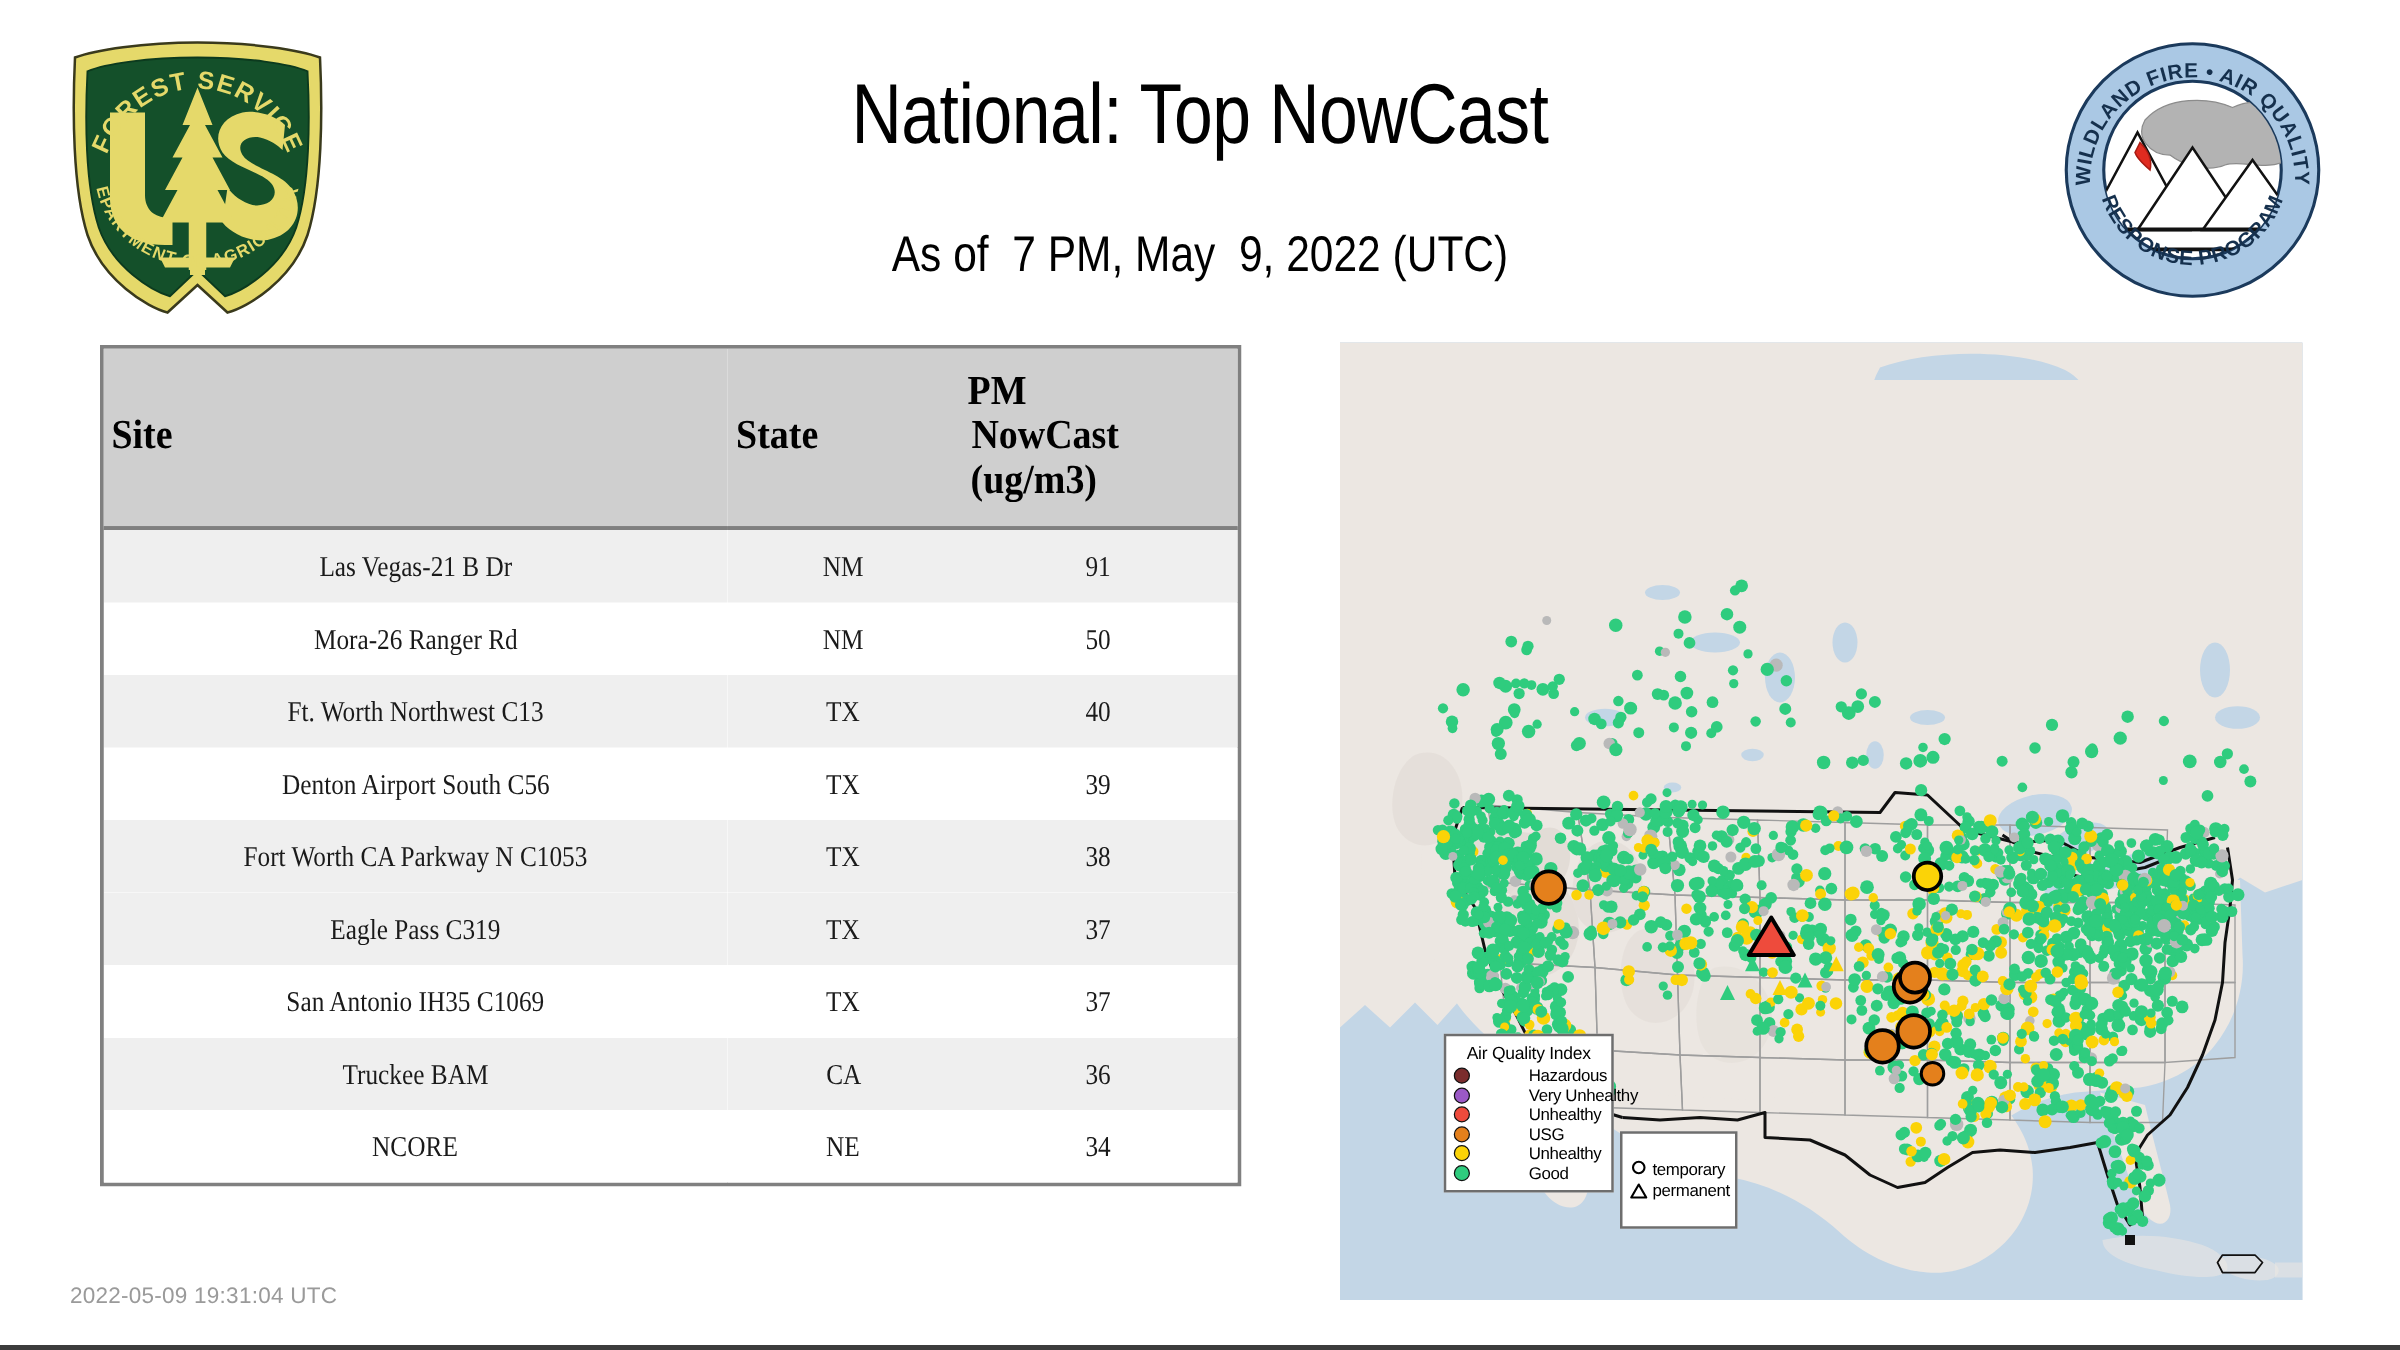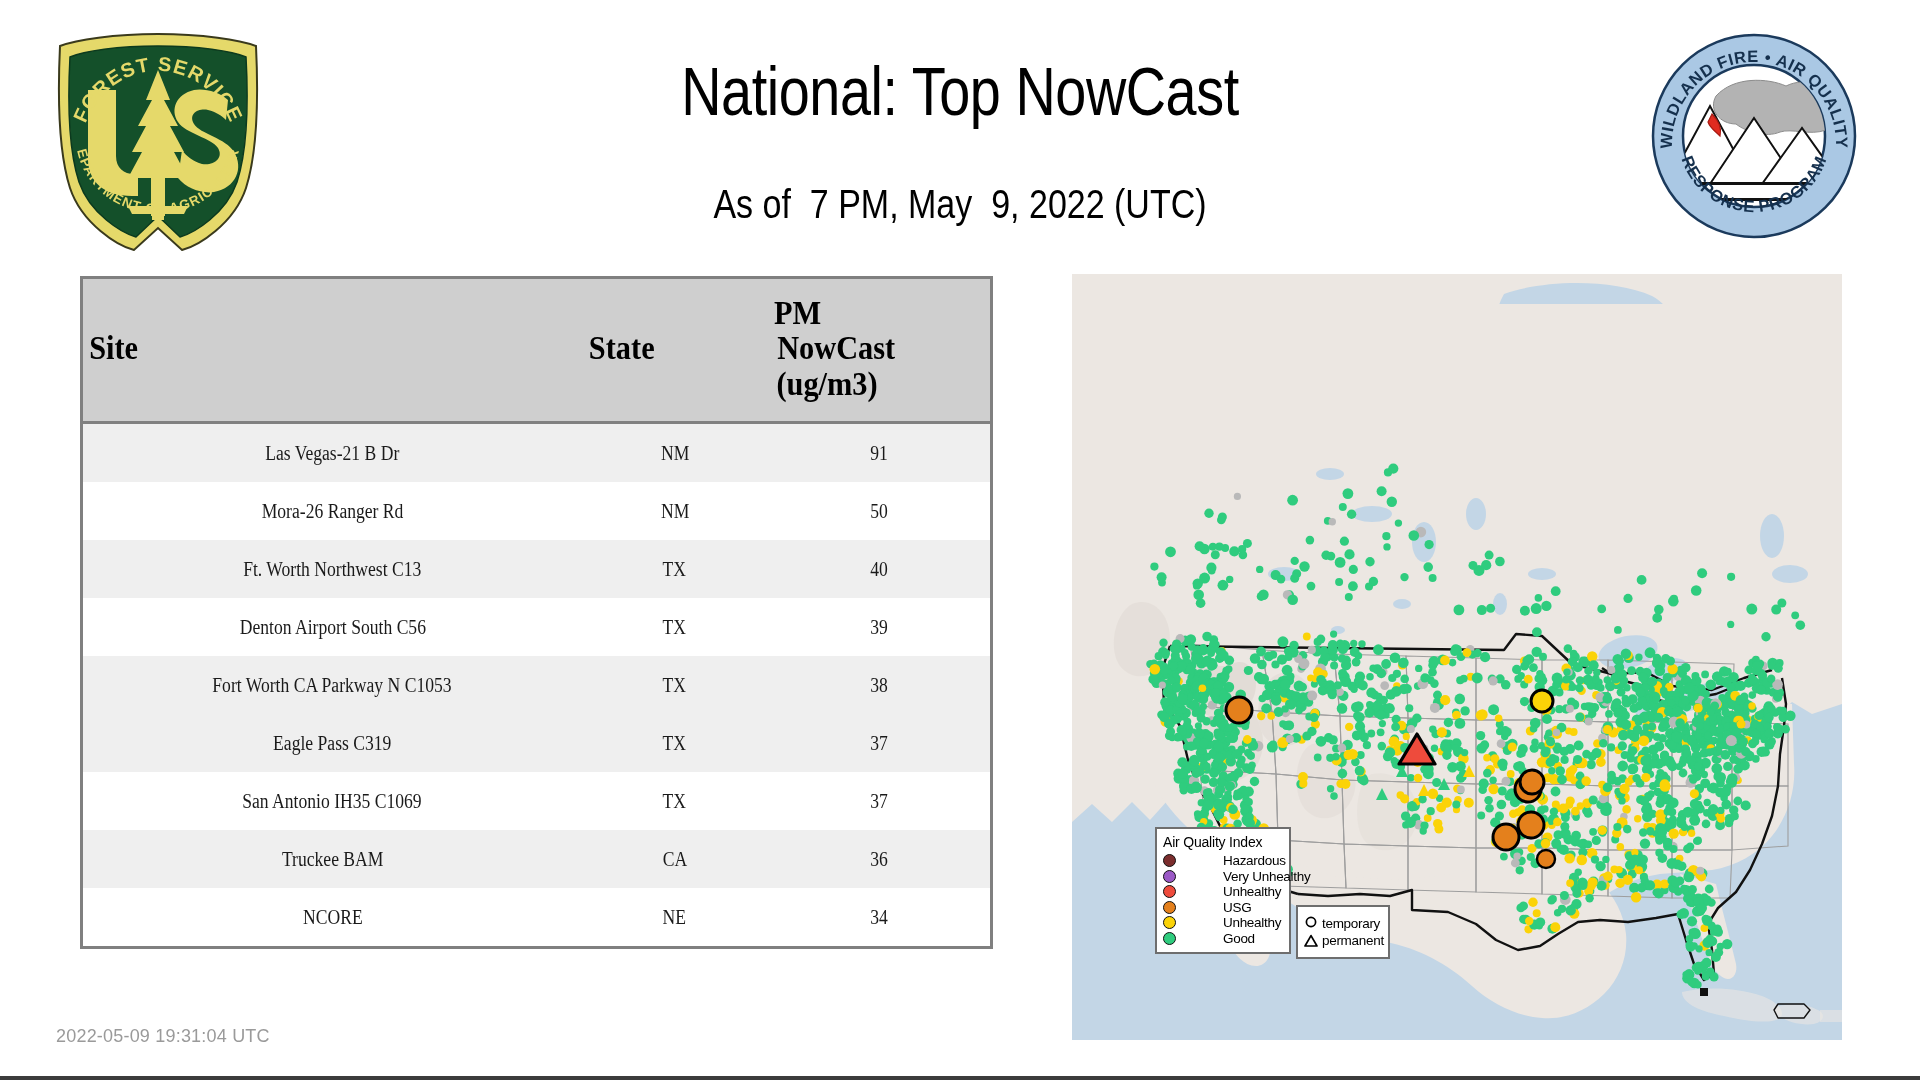--- a/index.html
+++ b/index.html
@@ -95,21 +95,21 @@
     height: 116px;
     vertical-align: middle;
     transform-origin: 50% 50%;
   }
   #data-table thead th span.hdr {
     display: inline-block;
     transform: scaleX(0.92);
   }
 
   #data-table tbody td {
-    font-size: 20px;
+    font-size: 23px;
     color: #1a1a1a;
     text-align: center;
     height: 58px;
     padding: 0 4px;
     line-height: 1;
     white-space: nowrap;
     overflow: hidden;
   }
   #data-table tbody td span.cell {
     display: inline-block;
@@ -160,21 +160,21 @@
     width: 136px;
     background: #ffffff;
     border: 2px solid #6e6e6e;
     box-sizing: border-box;
     padding: 5px 6px 6px 6px;
     font-family: "Liberation Sans", sans-serif;
   }
   #aqi-legend .legend-title {
     font-size: 14px;
     color: #000;
-    text-align: left;
+    text-align: center;
     margin-bottom: 3px;
     letter-spacing: -0.2px;
   }
   #aqi-legend .legend-row {
     display: flex;
     align-items: center;
     height: 15.5px;
   }
   #aqi-legend .swatch {
     width: 13px;
@@ -194,21 +194,21 @@
   }
 
   #symbol-legend {
     position: absolute;
     left: 224px;
     top: 631px;
     width: 94px;
     background: #ffffff;
     border: 2px solid #6e6e6e;
     box-sizing: border-box;
-    padding: 8px 5px;
+    padding: 20px 5px;
     font-family: "Liberation Sans", sans-serif;
   }
   #symbol-legend .sym-row {
     display: flex;
     align-items: center;
     height: 17px;
   }
   #symbol-legend .sym-glyph {
     width: 16px;
     height: 16px;

